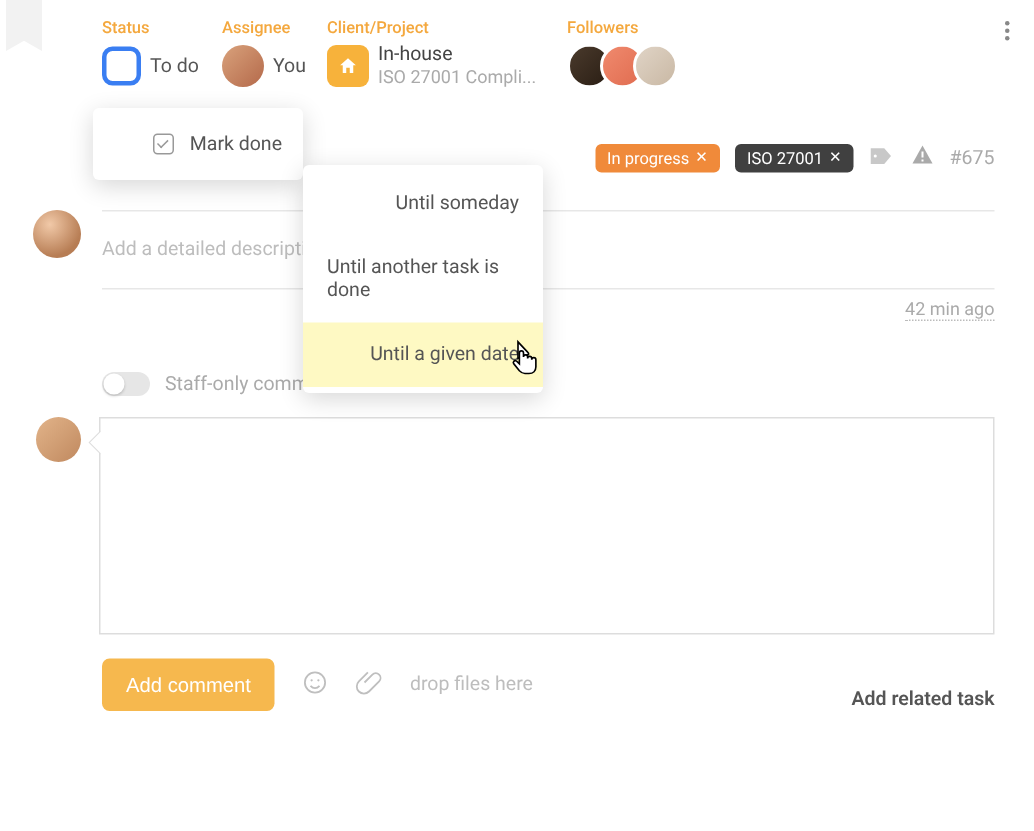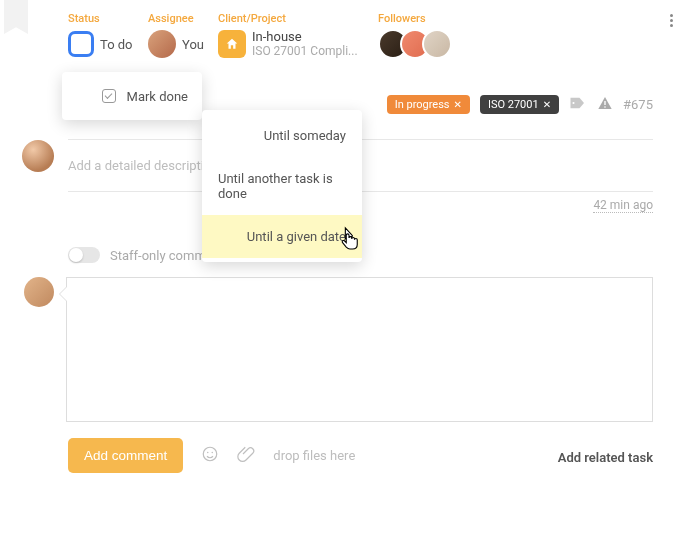--- a/index.html
+++ b/index.html
@@ -9,21 +9,21 @@
     color: #333;
     background: #fff;
     width: 689px;
     height: 554px;
     position: relative;
     overflow: hidden;
   }
 
   .task-body {
     position: relative;
-    padding: 12px 36px 0 68px;
+    padding: 12px 26px 0 68px;
   }
 
   
   .ribbon {
     position: absolute;
     top: 0; left: 4px;
     width: 24px; height: 34px;
     background: #f2f2f2;
     clip-path: polygon(0 0, 100% 0, 100% 100%, 50% 80%, 0 100%);
   }
@@ -160,21 +160,21 @@
   .comment-box::before {
     content:""; position:absolute; left:-8px; top:8px;
     border:8px solid transparent; border-right-color:#ddd; border-left:0;
   }
   .comment-box::after {
     content:""; position:absolute; left:-7px; top:8px;
     border:8px solid transparent; border-right-color:#fff; border-left:0;
   }
 
   .actions-row {
-    display:flex; align-items:flex-start; justify-content:space-between;
+    display:flex; align-items:flex-end; justify-content:space-between;
     margin-top:16px;
   }
   .left-actions { display:flex; align-items:center; gap:18px; }
   .add-btn {
     background:#f6b84e; color:#fff; border:none;
     padding:10px 16px; border-radius:5px; font-size:13.5px;
     font-weight:500; cursor:pointer;
   }
   .emoji, .clip { color:#bfbfbf; }
   .emoji svg, .clip svg { width:18px; height:18px; fill:none; stroke:#bfbfbf; stroke-width:1.6; }

